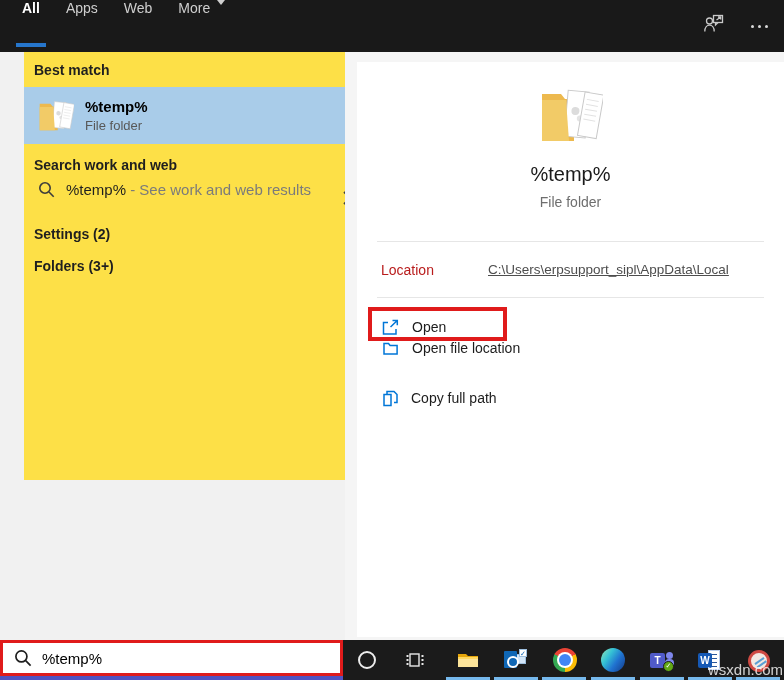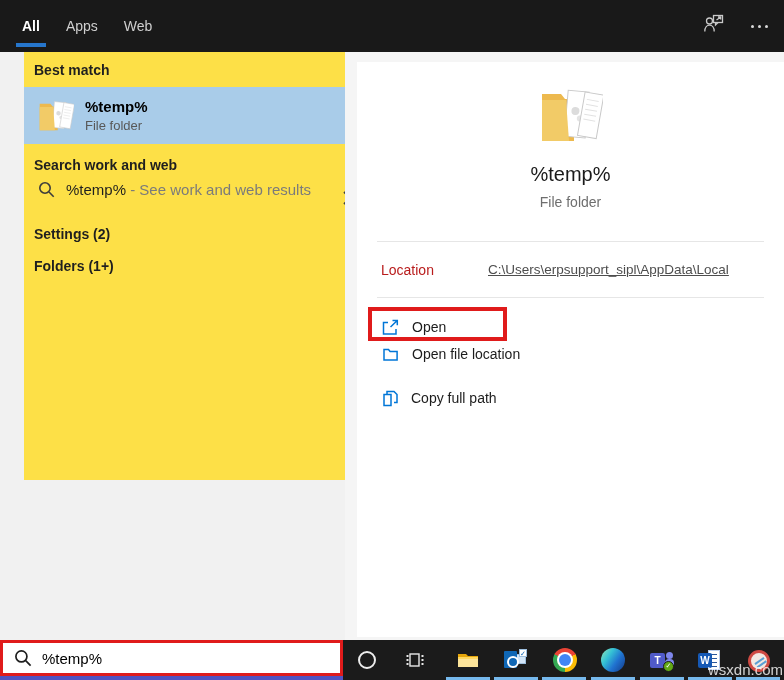--- a/index.html
+++ b/index.html
@@ -4,21 +4,21 @@
 <style>
   * { margin:0; padding:0; box-sizing:border-box; }
   html,body { background:#ffffff; }
   .stage{
     position:relative; width:784px; height:680px; overflow:hidden;
     font-family:"Liberation Sans", sans-serif; background:#f1f1f1;
   }
   
   .topbar{ position:absolute; left:0; top:0; width:784px; height:52px; background:#191919; }
   .tabs{ position:absolute; left:16px; top:0; height:52px; display:flex; }
-  .tab{ position:relative; display:flex; align-items:center; padding:0 6px; margin-right:14px;
+  .tab{ position:relative; display:flex; align-items:flex-start; padding:0 6px; margin-right:14px;
         color:#cfcfcf; font-size:14px; }
   .tab.active{ color:#ffffff; font-weight:bold; }
   .tab.active::after{ content:""; position:absolute; left:0; right:0; bottom:5px; height:4px; background:#2676cc; }
   .caret-down{ width:0; height:0; border-left:4px solid transparent; border-right:4px solid transparent;
         border-top:5px solid #cfcfcf; margin-left:7px; }
   .topbar-right{ position:absolute; right:16px; top:0; height:52px; display:flex; align-items:center; gap:24px; }
   .dots{ display:flex; gap:4px; }
   .dots i{ width:3px; height:3px; border-radius:50%; background:#d9d9d9; }
   
   .left{ position:absolute; left:0; top:52px; width:345px; height:428px; background:#fde047;margin-left:24px; }
@@ -41,21 +41,21 @@
   .d-title{ position:absolute; top:101px; left:0; width:100%; text-align:center; font-size:20px; color:#1a1a1a; }
   .d-sub{ position:absolute; top:132px; left:0; width:100%; text-align:center; font-size:14px; color:#6e6e6e; }
   .hr{ position:absolute; left:20px; right:20px; height:1px; background:#e6e6e6; }
   .hr1{ top:179px; } .hr2{ top:235px; }
   .loc-label{ position:absolute; top:200px; left:24px; font-size:14px; color:#b91c1c; }
   .loc-link{ position:absolute; top:200px; left:131px; font-size:13.5px; color:#4d4d4d;
         text-decoration:underline; cursor:pointer; }
   .act{ position:absolute; left:25px; height:24px; display:flex; align-items:center; gap:13px;
         font-size:14px; color:#1c1c1c; cursor:pointer; }
   .act svg{ flex:none; }
-  .act-open{ top:253px; } .act-ofl{ top:280px;justify-content:flex-end; } .act-cfp{ top:324px;gap:12px; }
+  .act-open{ top:253px; } .act-ofl{ top:274px;justify-content:flex-end; } .act-cfp{ top:324px;gap:12px; }
   .annot{ position:absolute; border:4px solid #e01b1b; pointer-events:none; }
   .annot-open{ left:11px; top:245px; width:139px; height:34px; }
   
   .searchbox{ position:absolute; left:0; top:640px; width:343px; height:36px; background:#fff;
         border:3px solid #e01b1b; display:flex; align-items:center; }
   .searchbox .mag{ margin-left:11px; color:#1d1d1d; flex:none; }
   .searchbox input{ border:none; outline:none; background:transparent; margin-left:10px; flex:1;
         font-size:15px; color:#000; font-family:"Liberation Sans", sans-serif; }
   .purple-strip{ position:absolute; left:0; top:676px; width:343px; height:4px; background:#5152c0; }
   .taskbar{ position:absolute; left:343px; top:640px; width:441px; height:40px; background:#1b1b1b; }
@@ -99,20 +99,24 @@
     <div class="tabs">
       <div class="tab active">
         <span>All</span>
       </div>
       <div class="tab">
         <span>Apps</span>
       </div>
       <div class="tab">
         <span>Web</span>
       </div>
+      <div class="tab">
+        <span>More</span>
+        <span class="caret-down"></span>
+      </div>
     </div>
     <div class="topbar-right">
       <span>
         <svg width="24" height="24" viewBox="0 0 24 24" fill="none" stroke="#c9c9c9" stroke-width="1.3">
           <rect x="10.5" y="3.5" width="9" height="7"></rect>
           <path d="M12.5 10.5 v2.5 l2.5 -2.5" fill="none"></path>
           <path d="M13.5 8 L17.5 5.2 M15 5 h2.7 v2.4" fill="none"></path>
           <circle cx="6.5" cy="9" r="3"></circle>
           <path d="M1.8 19.5 c0 -4.2 2.4 -6.3 4.7 -6.3 s4.7 2.1 4.7 6.3" fill="none"></path>
         </svg>
@@ -157,21 +161,21 @@
       </svg>
       <span class="web-text">
         <span>%temp%</span><span class="web-suffix"> - See work and web results</span>
       </span>
       <svg class="web-chev" width="11" height="16" viewBox="0 0 11 16" fill="none" stroke="#3f3f3f" stroke-width="1.8">
         <path d="M2 2 L8.5 8 L2 14"></path>
       </svg>
     </div>
 
     <div class="sec-h" style="top:174px">Settings (2)</div>
-    <div class="sec-h" style="top:206px">Folders (1+)</div>
+    <div class="sec-h" style="top:206px">Folders (3+)</div>
   </div>
 
   <div class="right">
     <div class="card">
 
       <svg class="big-folder" viewBox="0 0 64 58">
         <path d="M3 8h19l4 5h9v42H3z" fill="#edb94e"></path>
         <g transform="rotate(5 36 30)">
           <rect x="27" y="5" width="21" height="46" fill="#ffffff" stroke="#c9c9c9"></rect>
           <circle cx="36" cy="25" r="4" fill="#dcdcdc"></circle>

